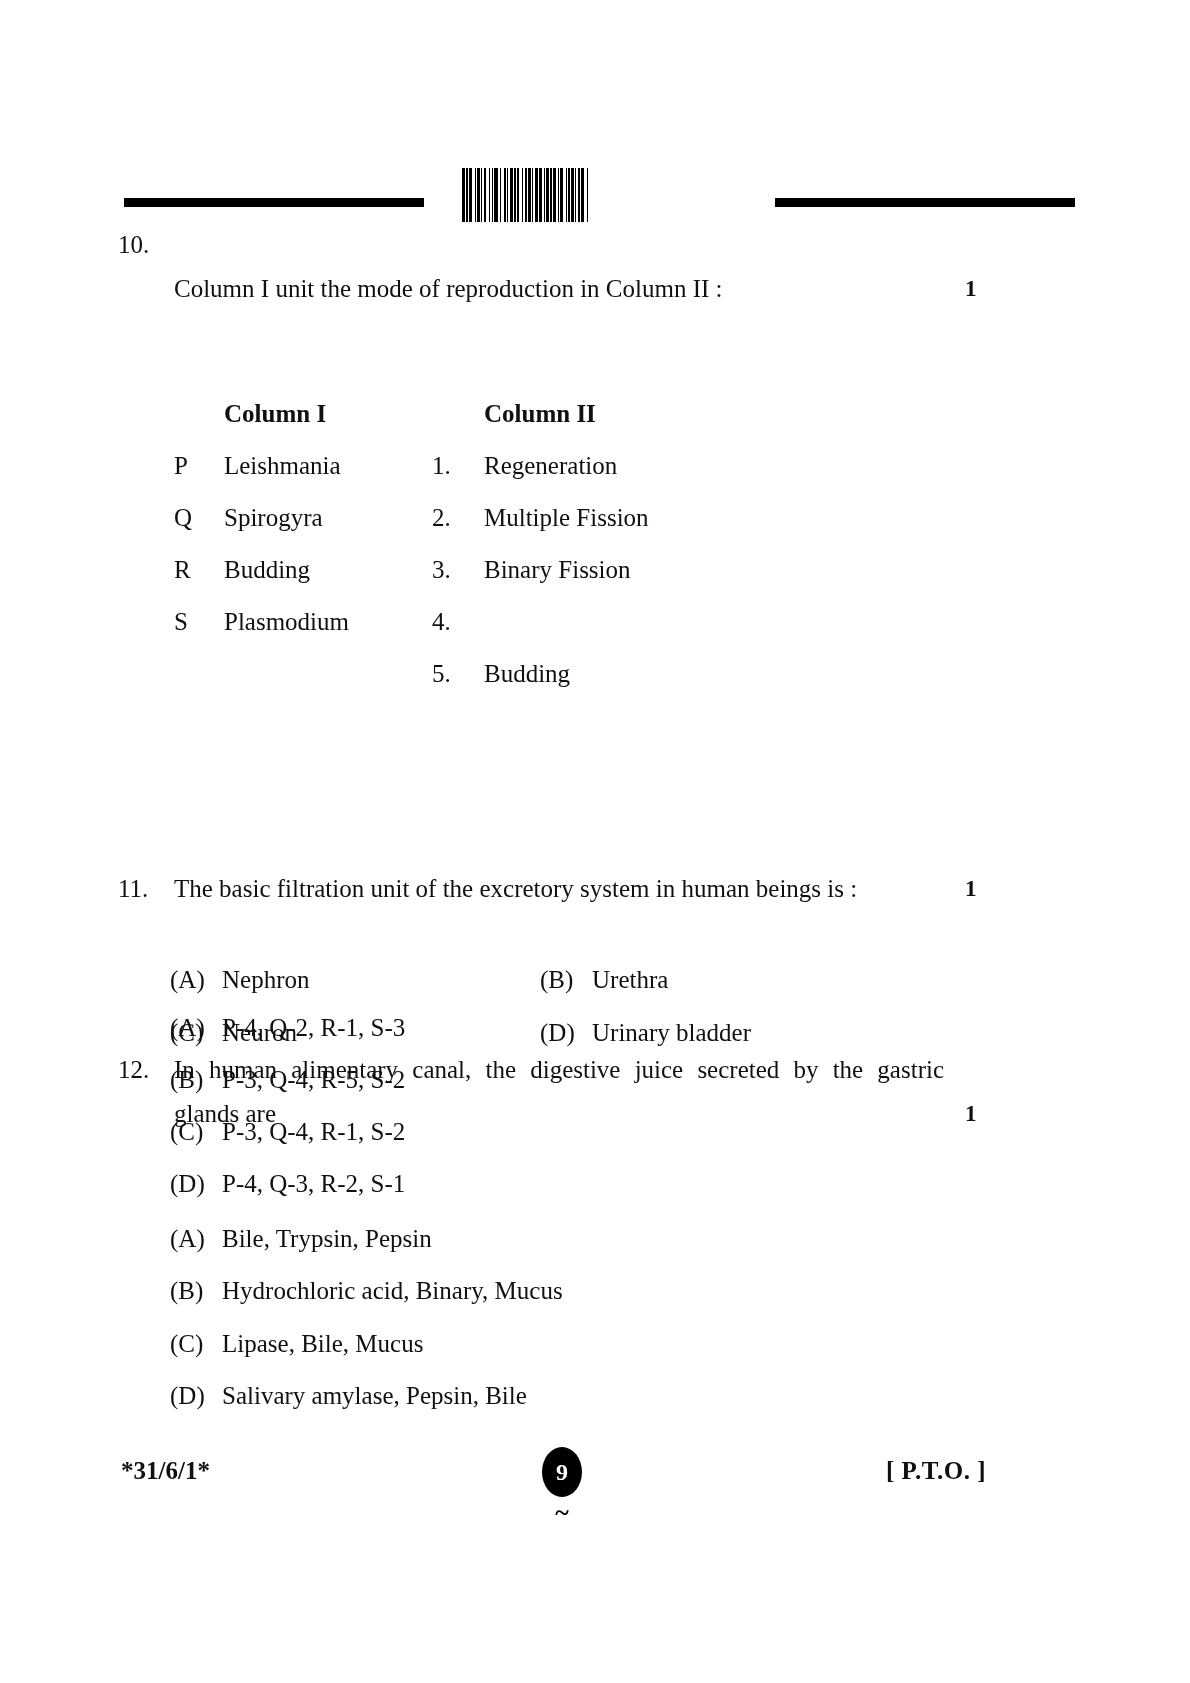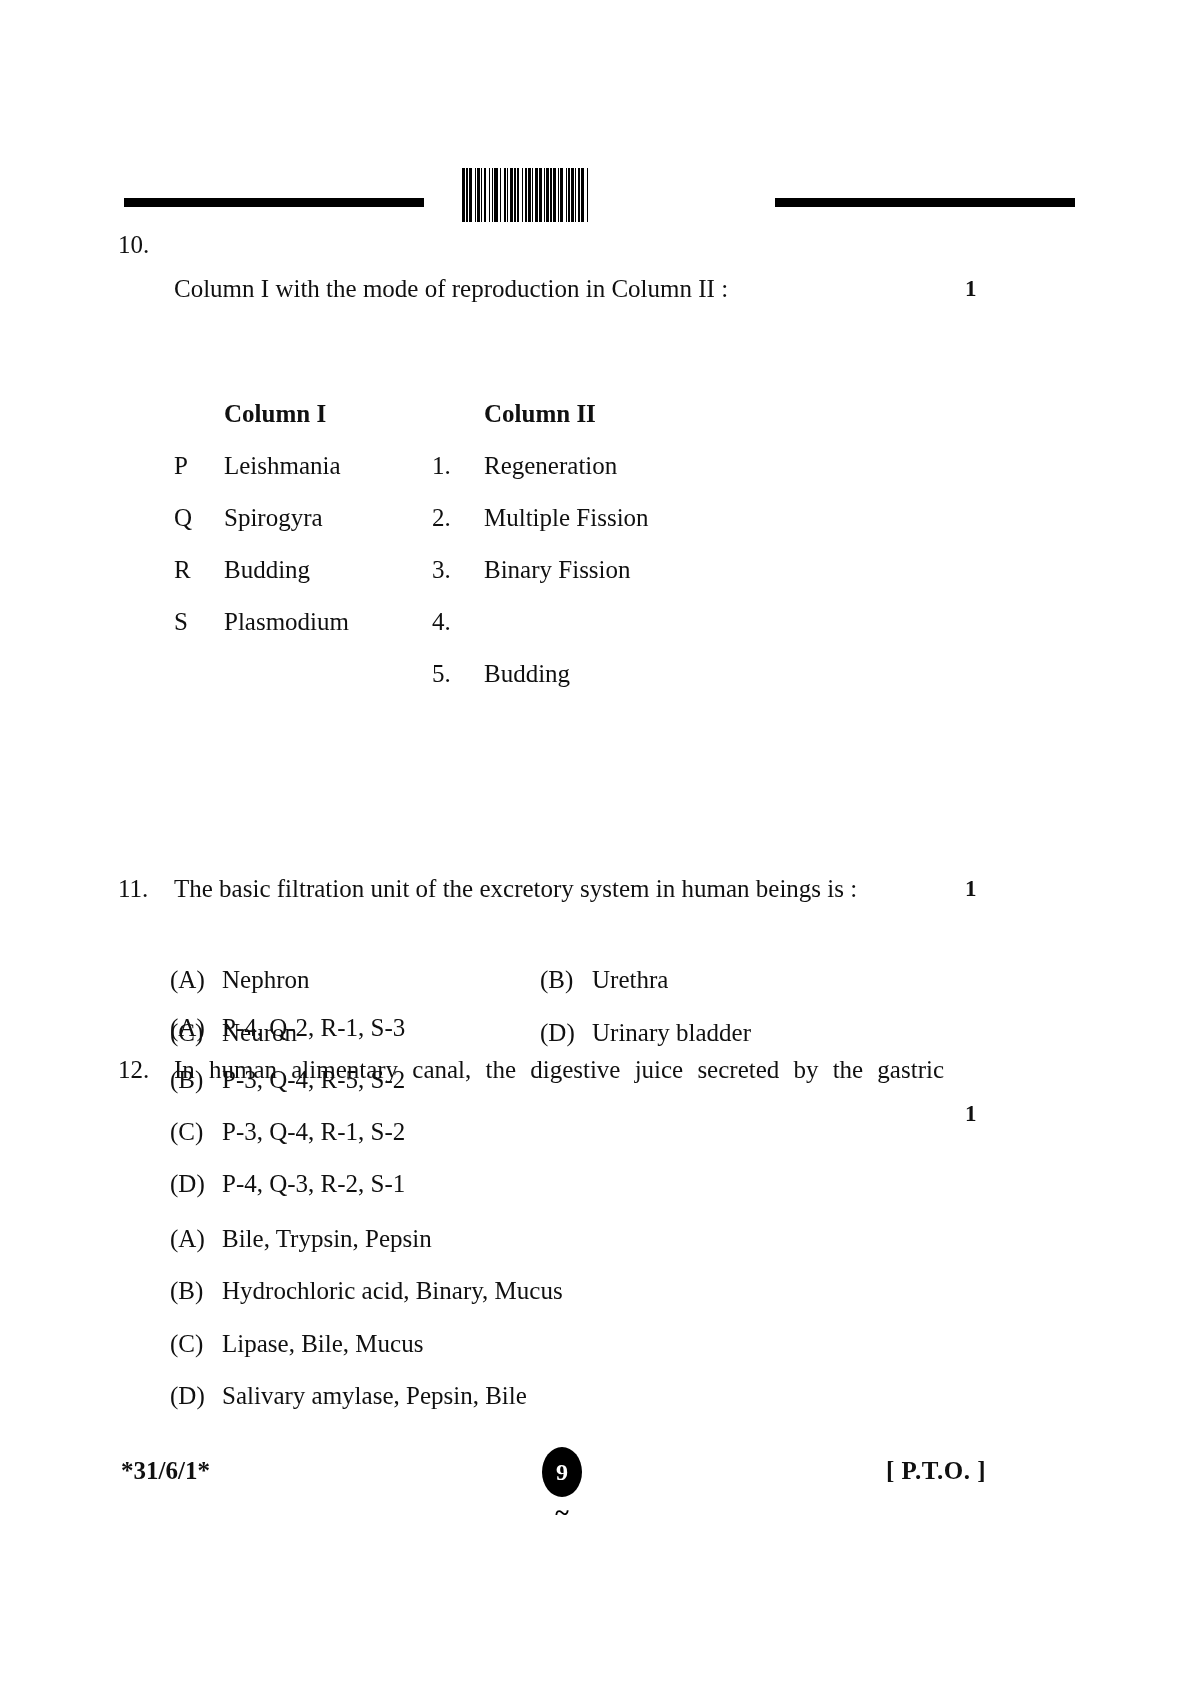--- a/index.html
+++ b/index.html
@@ -290,21 +290,21 @@
         <span style="width: 2.1px; background: rgb(255, 255, 255);"></span>
         <span style="width: 1.05px; background: rgb(0, 0, 0);"></span>
         <span style="width: 3.15px; background: rgb(255, 255, 255);"></span>
       </div>
     <div class="rule rule-right"></div>
   </div>
 
   <div class="qblock" style="top:228px;">
     <div class="qrow" style="height:74px;">
       <div class="qnum">10.</div>
-      <div class="qtext nojustify" style="top:44px;">Column I with the mode of reproduction in Column II :</div>
+      <div class="qtext nojustify" style="top:44px;">Column I unit the mode of reproduction in Column II :</div>
       <div class="marks" style="top:44px;">1</div>
     </div>
 
     <div class="qrow" style="height:300px;">
       <div class="col-head col-head-1" style="top:96px;">Column I</div>
       <div class="col-head col-head-2" style="top:96px;">Column II</div>
 
       <div class="match-key" style="top:148px;">P</div>
       <div class="match-val" style="top:148px;">Leishmania</div>
       <div class="match-key" style="top:200px;">Q</div>
@@ -353,20 +353,21 @@
       <div class="opt-txt colA" style="top:105px;">Neuron</div>
       <div class="opt-lbl colB" style="top:105px;">(D)</div>
       <div class="opt-txt colB" style="top:105px;">Urinary bladder</div>
     </div>
   </div>
 
   <div class="qblock" style="top:1053px;">
     <div class="qrow" style="height:74px;">
       <div class="qnum">12.</div>
       <div class="qtext" style="top:0px;">In human alimentary canal, the digestive juice secreted by the gastric</div>
+      <div class="qtext nojustify" style="top:44px;">glands are</div>
       <div class="marks" style="top:44px;">1</div>
     </div>
 
     <div class="qrow">
       <div class="opt-lbl wideA" style="top:96px;">(A)</div>
       <div class="opt-txt wideA" style="top:96px;">Bile, Trypsin, Pepsin</div>
       <div class="opt-lbl wideA" style="top:148px;">(B)</div>
       <div class="opt-txt wideA" style="top:148px;">Hydrochloric acid, Binary, Mucus</div>
       <div class="opt-lbl wideA" style="top:201px;">(C)</div>
       <div class="opt-txt wideA" style="top:201px;">Lipase, Bile, Mucus</div>

